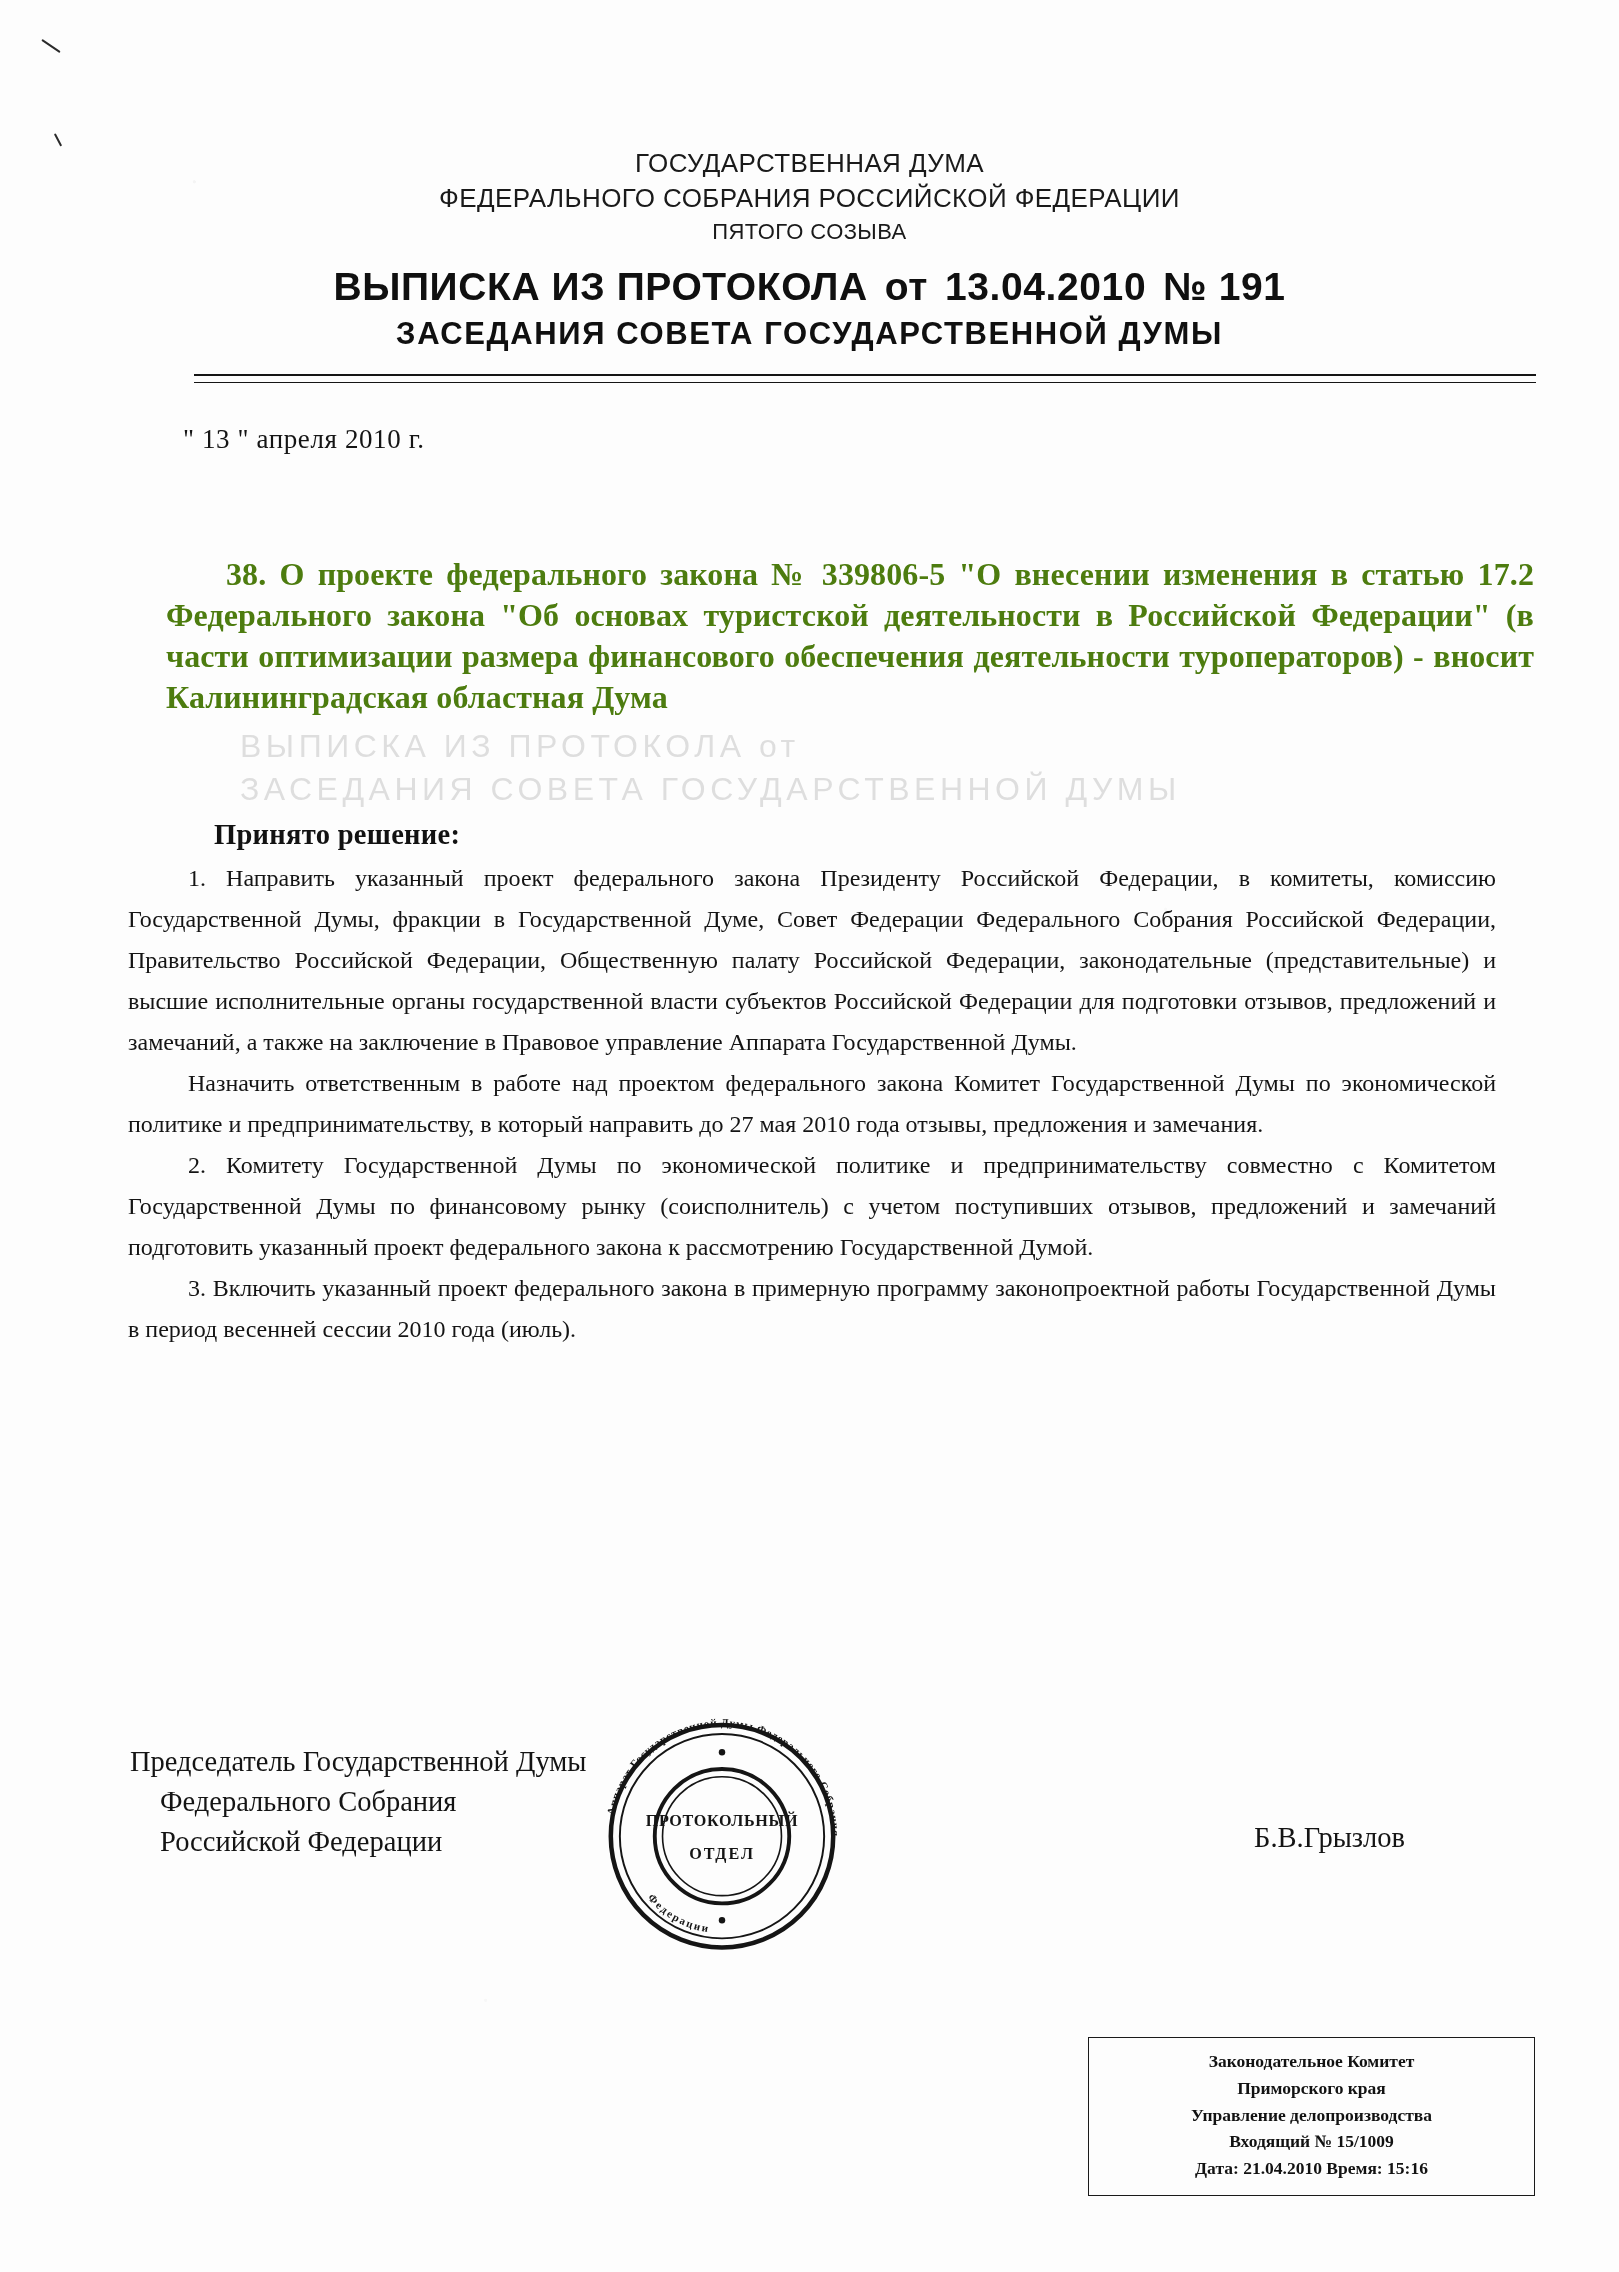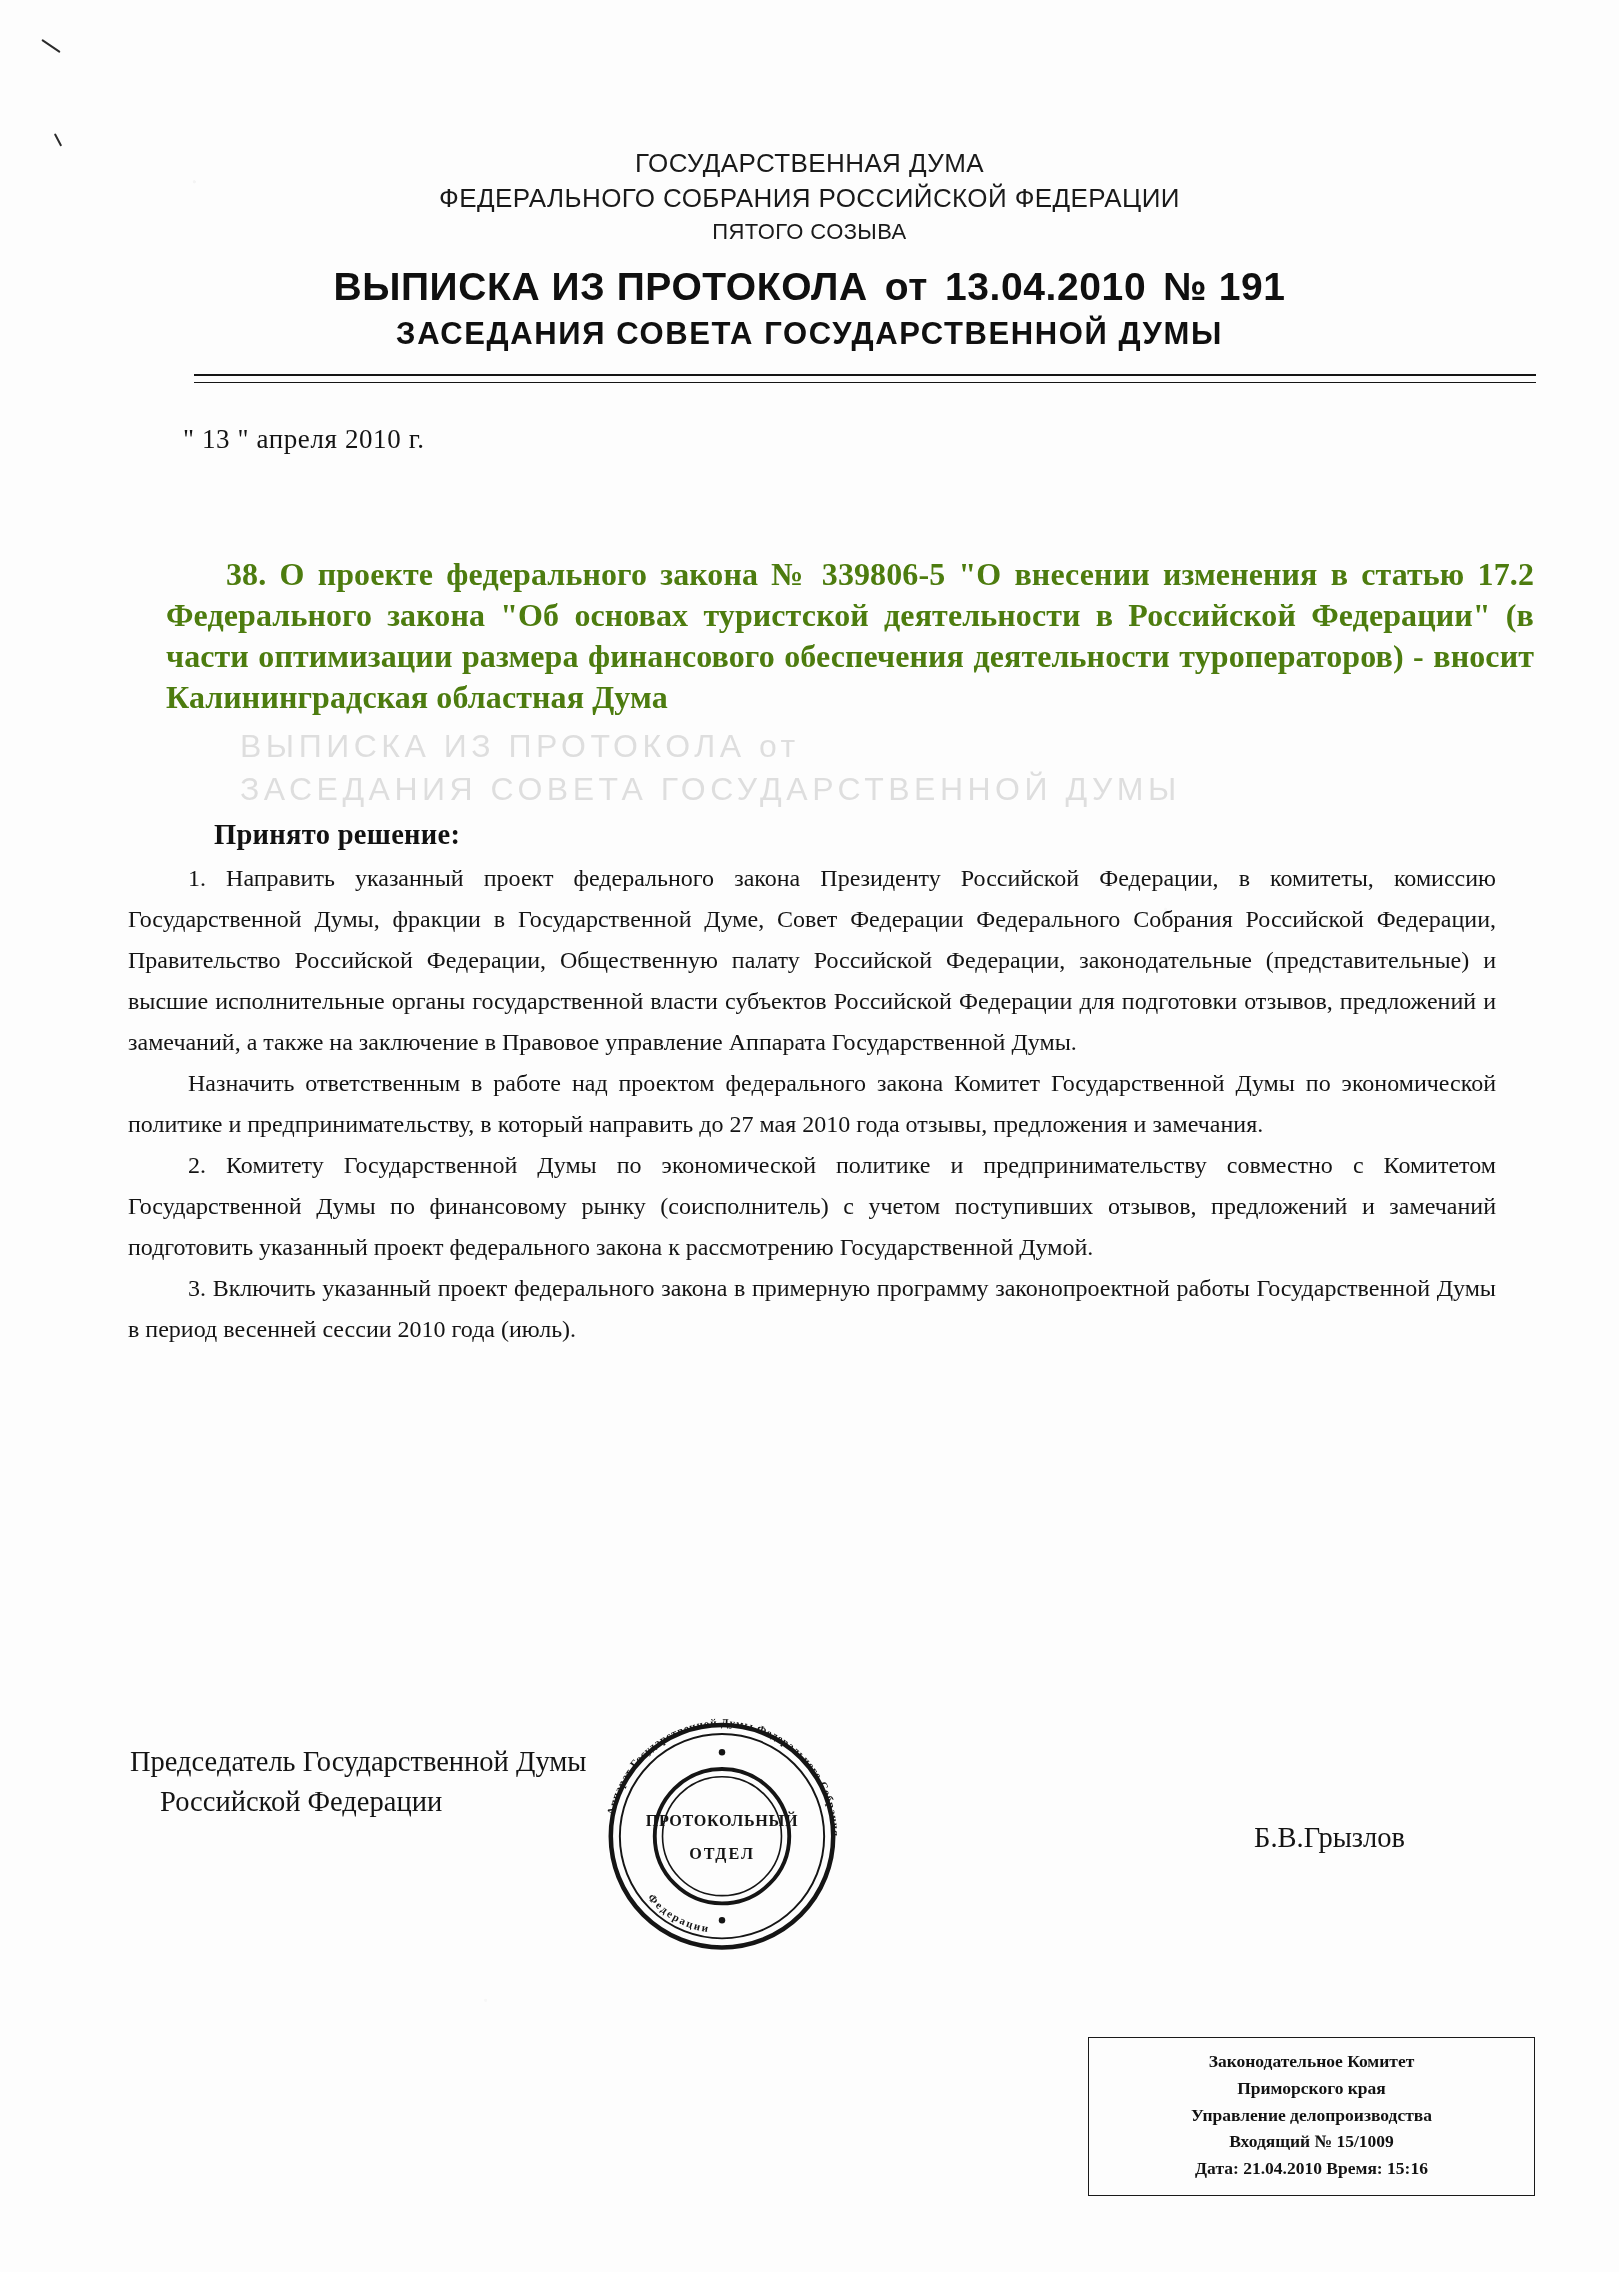--- a/index.html
+++ b/index.html
@@ -248,20 +248,21 @@
 
     <div class="body-text">
       <p>1. Направить указанный проект федерального закона Президенту Российской Федерации, в комитеты, комиссию Государственной Думы, фракции в Государственной Думе, Совет Федерации Федерального Собрания Российской Федерации, Правительство Российской Федерации, Общественную палату Российской Федерации, законодательные (представительные) и высшие исполнительные органы государственной власти субъектов Российской Федерации для подготовки отзывов, предложений и замечаний, а также на заключение в Правовое управление Аппарата Государственной Думы.</p>
       <p>Назначить ответственным в работе над проектом федерального закона Комитет Государственной Думы по экономической политике и предпринимательству, в который направить до 27 мая 2010 года отзывы, предложения и замечания.</p>
       <p>2. Комитету Государственной Думы по экономической политике и предпринимательству совместно с Комитетом Государственной Думы по финансовому рынку (соисполнитель) с учетом поступивших отзывов, предложений и замечаний подготовить указанный проект федерального закона к рассмотрению Государственной Думой.</p>
       <p>3. Включить указанный проект федерального закона в примерную программу законопроектной работы Государственной Думы в период весенней сессии 2010 года (июль).</p>
     </div>
 
     <div class="sign-block">
       <div class="l1">Председатель Государственной Думы</div>
+      <div class="l2">Федерального Собрания</div>
       <div class="l3">Российской Федерации</div>
     </div>
 
     <div class="sign-name">Б.В.Грызлов</div>
 
     <div class="stamp">
       <svg width="278" height="259" viewBox="0 0 430 400" xmlns="http://www.w3.org/2000/svg">
         <defs>
           <path id="arcTop" d="M 45,215 A 170,170 0 0 1 385,215"></path>
           <path id="arcBottom" d="M 65,215 A 150,150 0 0 0 365,215"></path>

